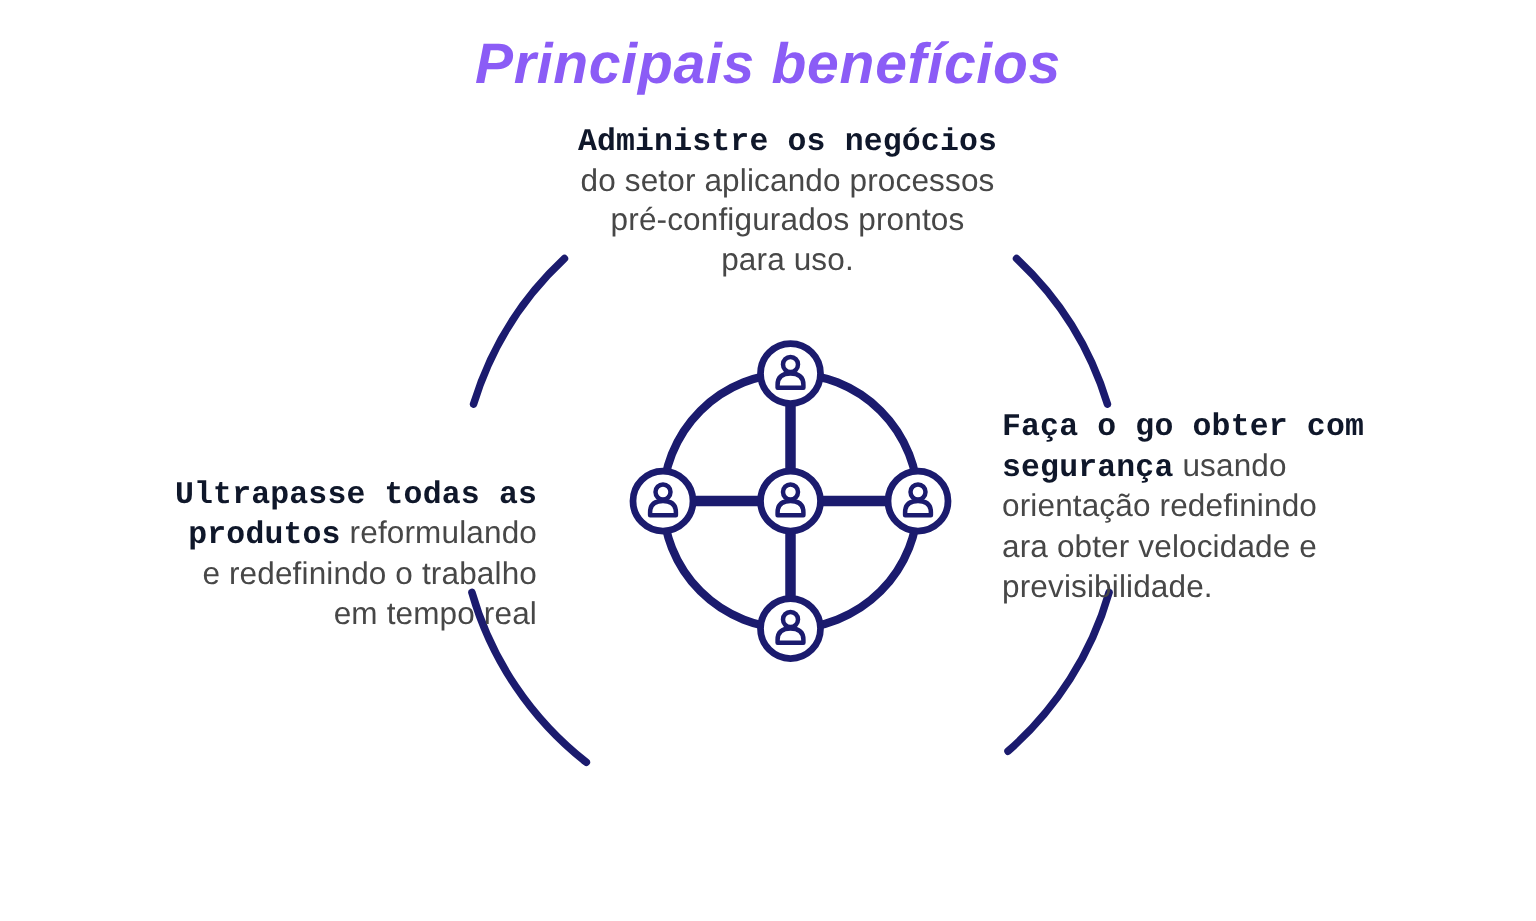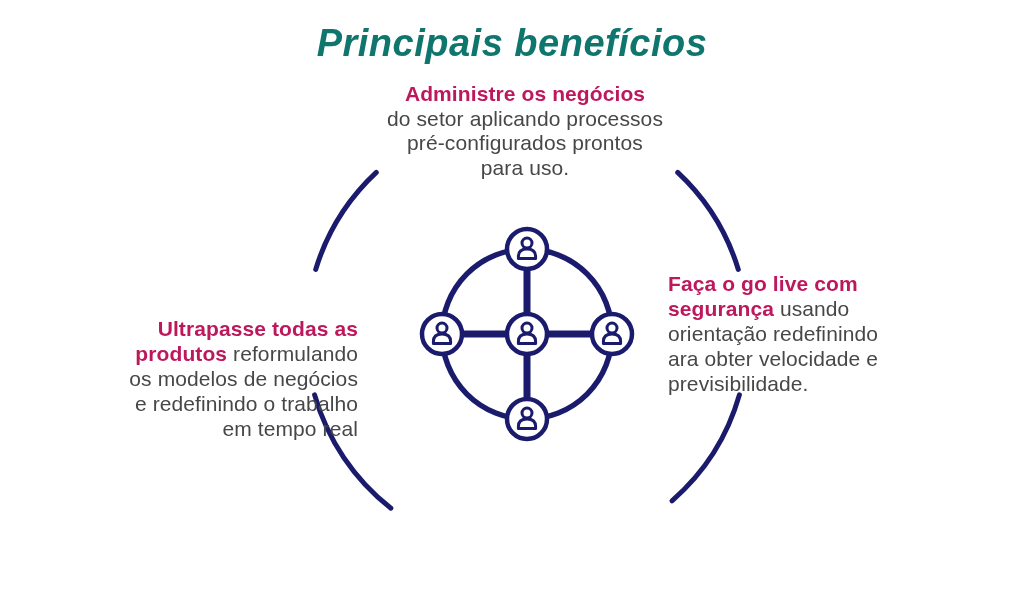--- a/index.html
+++ b/index.html
@@ -14,32 +14,33 @@
   #page-title {
     position: absolute;
     top: 22px;
     left: 0;
     width: 1024px;
     text-align: center;
     font-size: 38px;
     font-weight: 700;
     font-style: italic;
     letter-spacing: 0.5px;
-    color: #0f766e;
+    color: #8b5cf6;
   }
   .benefit {
     position: absolute;
     font-size: 21px;
     line-height: 24.5px;
     color: #474747;
     letter-spacing: 0.1px;
   }
   .benefit .bld {
     font-weight: 700;
-    color: #be185d;
+    color: #0f172a;
+    font-family: Liberation Mono, monospace;
   }
   #benefit-top    { top: 82px;  left: 325px; width: 400px; text-align: center; }
   #benefit-left   { top: 271px; left: 18px;  width: 340px; text-align: right; line-height: 25px; margin-top: 45px; }
   #benefit-right  { top: 271px; left: 668px; width: 340px; text-align: left;  line-height: 25px; }
   #benefit-bottom { top: 486px; left: 325px; width: 400px; text-align: center; }
   #arc-layer {
     position: absolute;
     top: 0; left: 0;
     width: 1024px; height: 614px;
   }
@@ -96,27 +97,26 @@
   <div class="benefit" id="benefit-top">
     <div class="line"><span class="bld">Administre os negócios</span><span></span></div>
     <div class="line"><span class="bld"></span><span>do setor aplicando processos</span></div>
     <div class="line"><span class="bld"></span><span>pré-configurados prontos</span></div>
     <div class="line"><span class="bld"></span><span>para uso.</span></div>
   </div>
 
   <div class="benefit" id="benefit-left">
     <div class="line"><span class="bld">Ultrapasse todas as</span><span></span></div>
     <div class="line"><span class="bld">produtos</span><span> reformulando</span></div>
-    <div class="line"><span class="bld"></span><span>os modelos de negócios</span></div>
     <div class="line"><span class="bld"></span><span>e redefinindo o trabalho</span></div>
     <div class="line"><span class="bld"></span><span>em tempo real</span></div>
   </div>
 
   <div class="benefit" id="benefit-right">
-    <div class="line"><span class="bld">Faça o go live com</span><span></span></div>
+    <div class="line"><span class="bld">Faça o go obter com</span><span></span></div>
     <div class="line"><span class="bld">segurança</span><span> usando</span></div>
     <div class="line"><span class="bld"></span><span>orientação redefinindo</span></div>
     <div class="line"><span class="bld"></span><span>ara obter velocidade e</span></div>
     <div class="line"><span class="bld"></span><span>previsibilidade.</span></div>
   </div>
 
 
 </div>
 
 </body></html>

